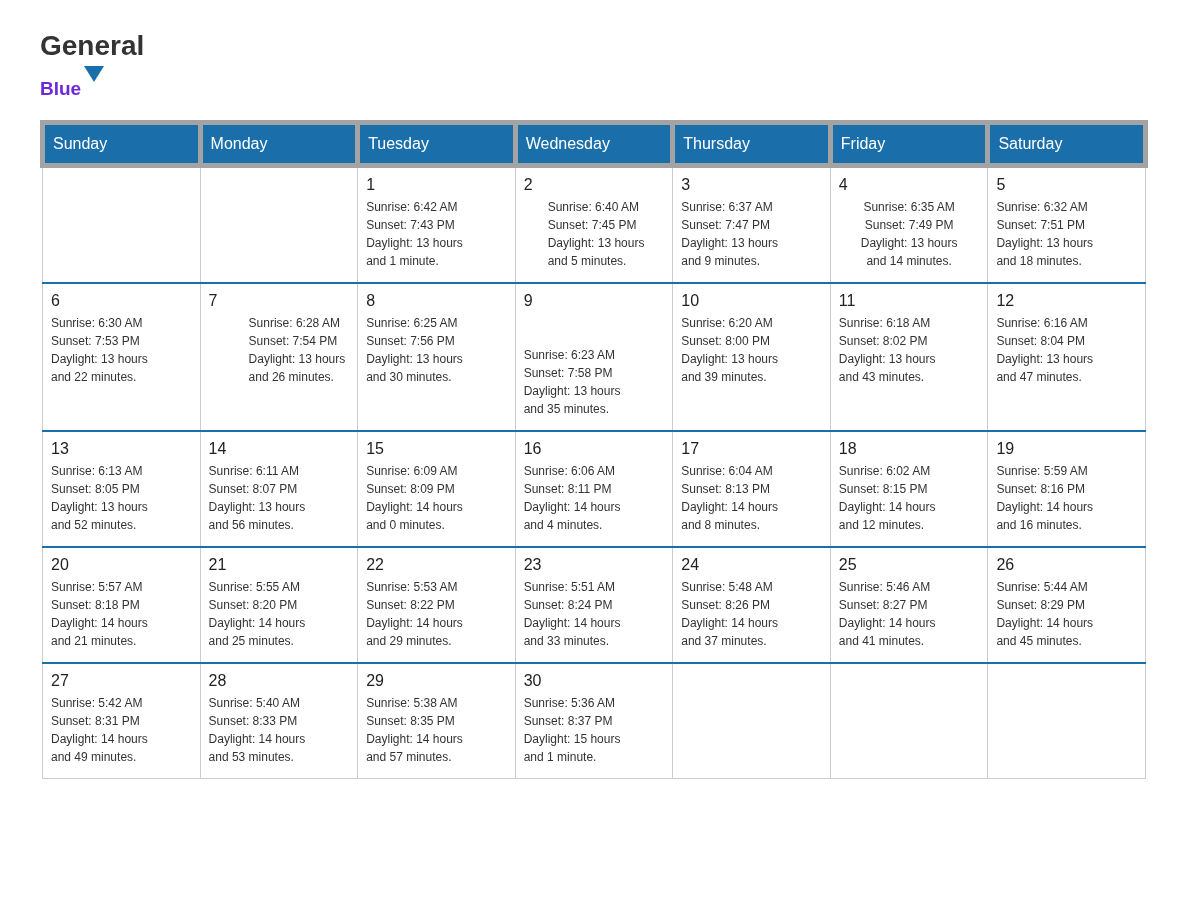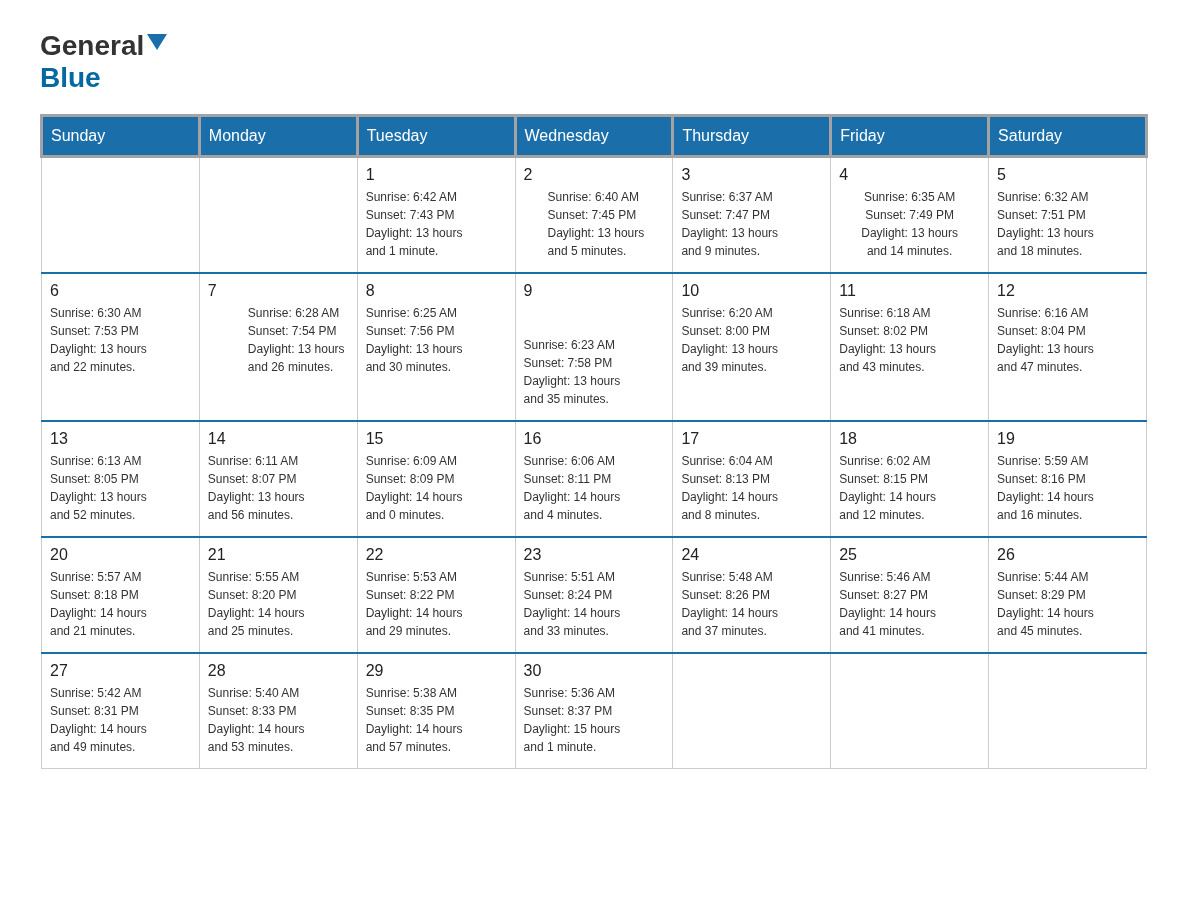--- a/index.html
+++ b/index.html
@@ -15,23 +15,23 @@
       justify-content: space-between;
       align-items: flex-start;
       margin-bottom: 20px;
     }
     .logo-text-general {
       font-size: 28px;
       font-weight: bold;
       color: #333;
     }
     .logo-text-blue {
-      font-size: 28px;
+      font-size: 19px;
       font-weight: bold;
-      color: #0369a1;
+      color: #6d28d9;
     }
     .title-area {
       text-align: right;
     }
     .month-title {
       font-size: 52px;
       font-weight: normal;
       color: #222;
       line-height: 1.1;
     }
@@ -45,21 +45,21 @@
       border-collapse: collapse;
       table-layout: fixed;
     }
     .calendar-table th {
       background-color: #1a6faa;
       color: #fff;
       font-size: 16px;
       font-weight: normal;
       padding: 10px 8px;
       text-align: left;
-      border: 3px solid #a3a3a3;
+      border: 5px solid #a3a3a3;
     }
     .calendar-table td {
       vertical-align: top;
       padding: 8px 8px 12px 8px;
       border: 1px solid #ccc;
       border-top: 2px solid #1a6faa;
       font-size: 13px;
       color: #333;
       height: 110px;
     }
@@ -78,20 +78,22 @@
     .empty-cell {
       border-top: 2px solid #1a6faa;
     }
     .logo-wrapper {
       display: flex;
       flex-direction: column;
       align-items: flex-start;
     }
     .logo-line1 {
       display: flex;
+      align-items: center;
+      flex-direction: column;
     }
     .logo-triangle {
       display: inline-block;
       width: 0;
       height: 0;
       border-left: 10px solid transparent;
       border-right: 10px solid transparent;
       border-top: 16px solid #1a6faa;
       margin-left: 3px;
       position: relative;

